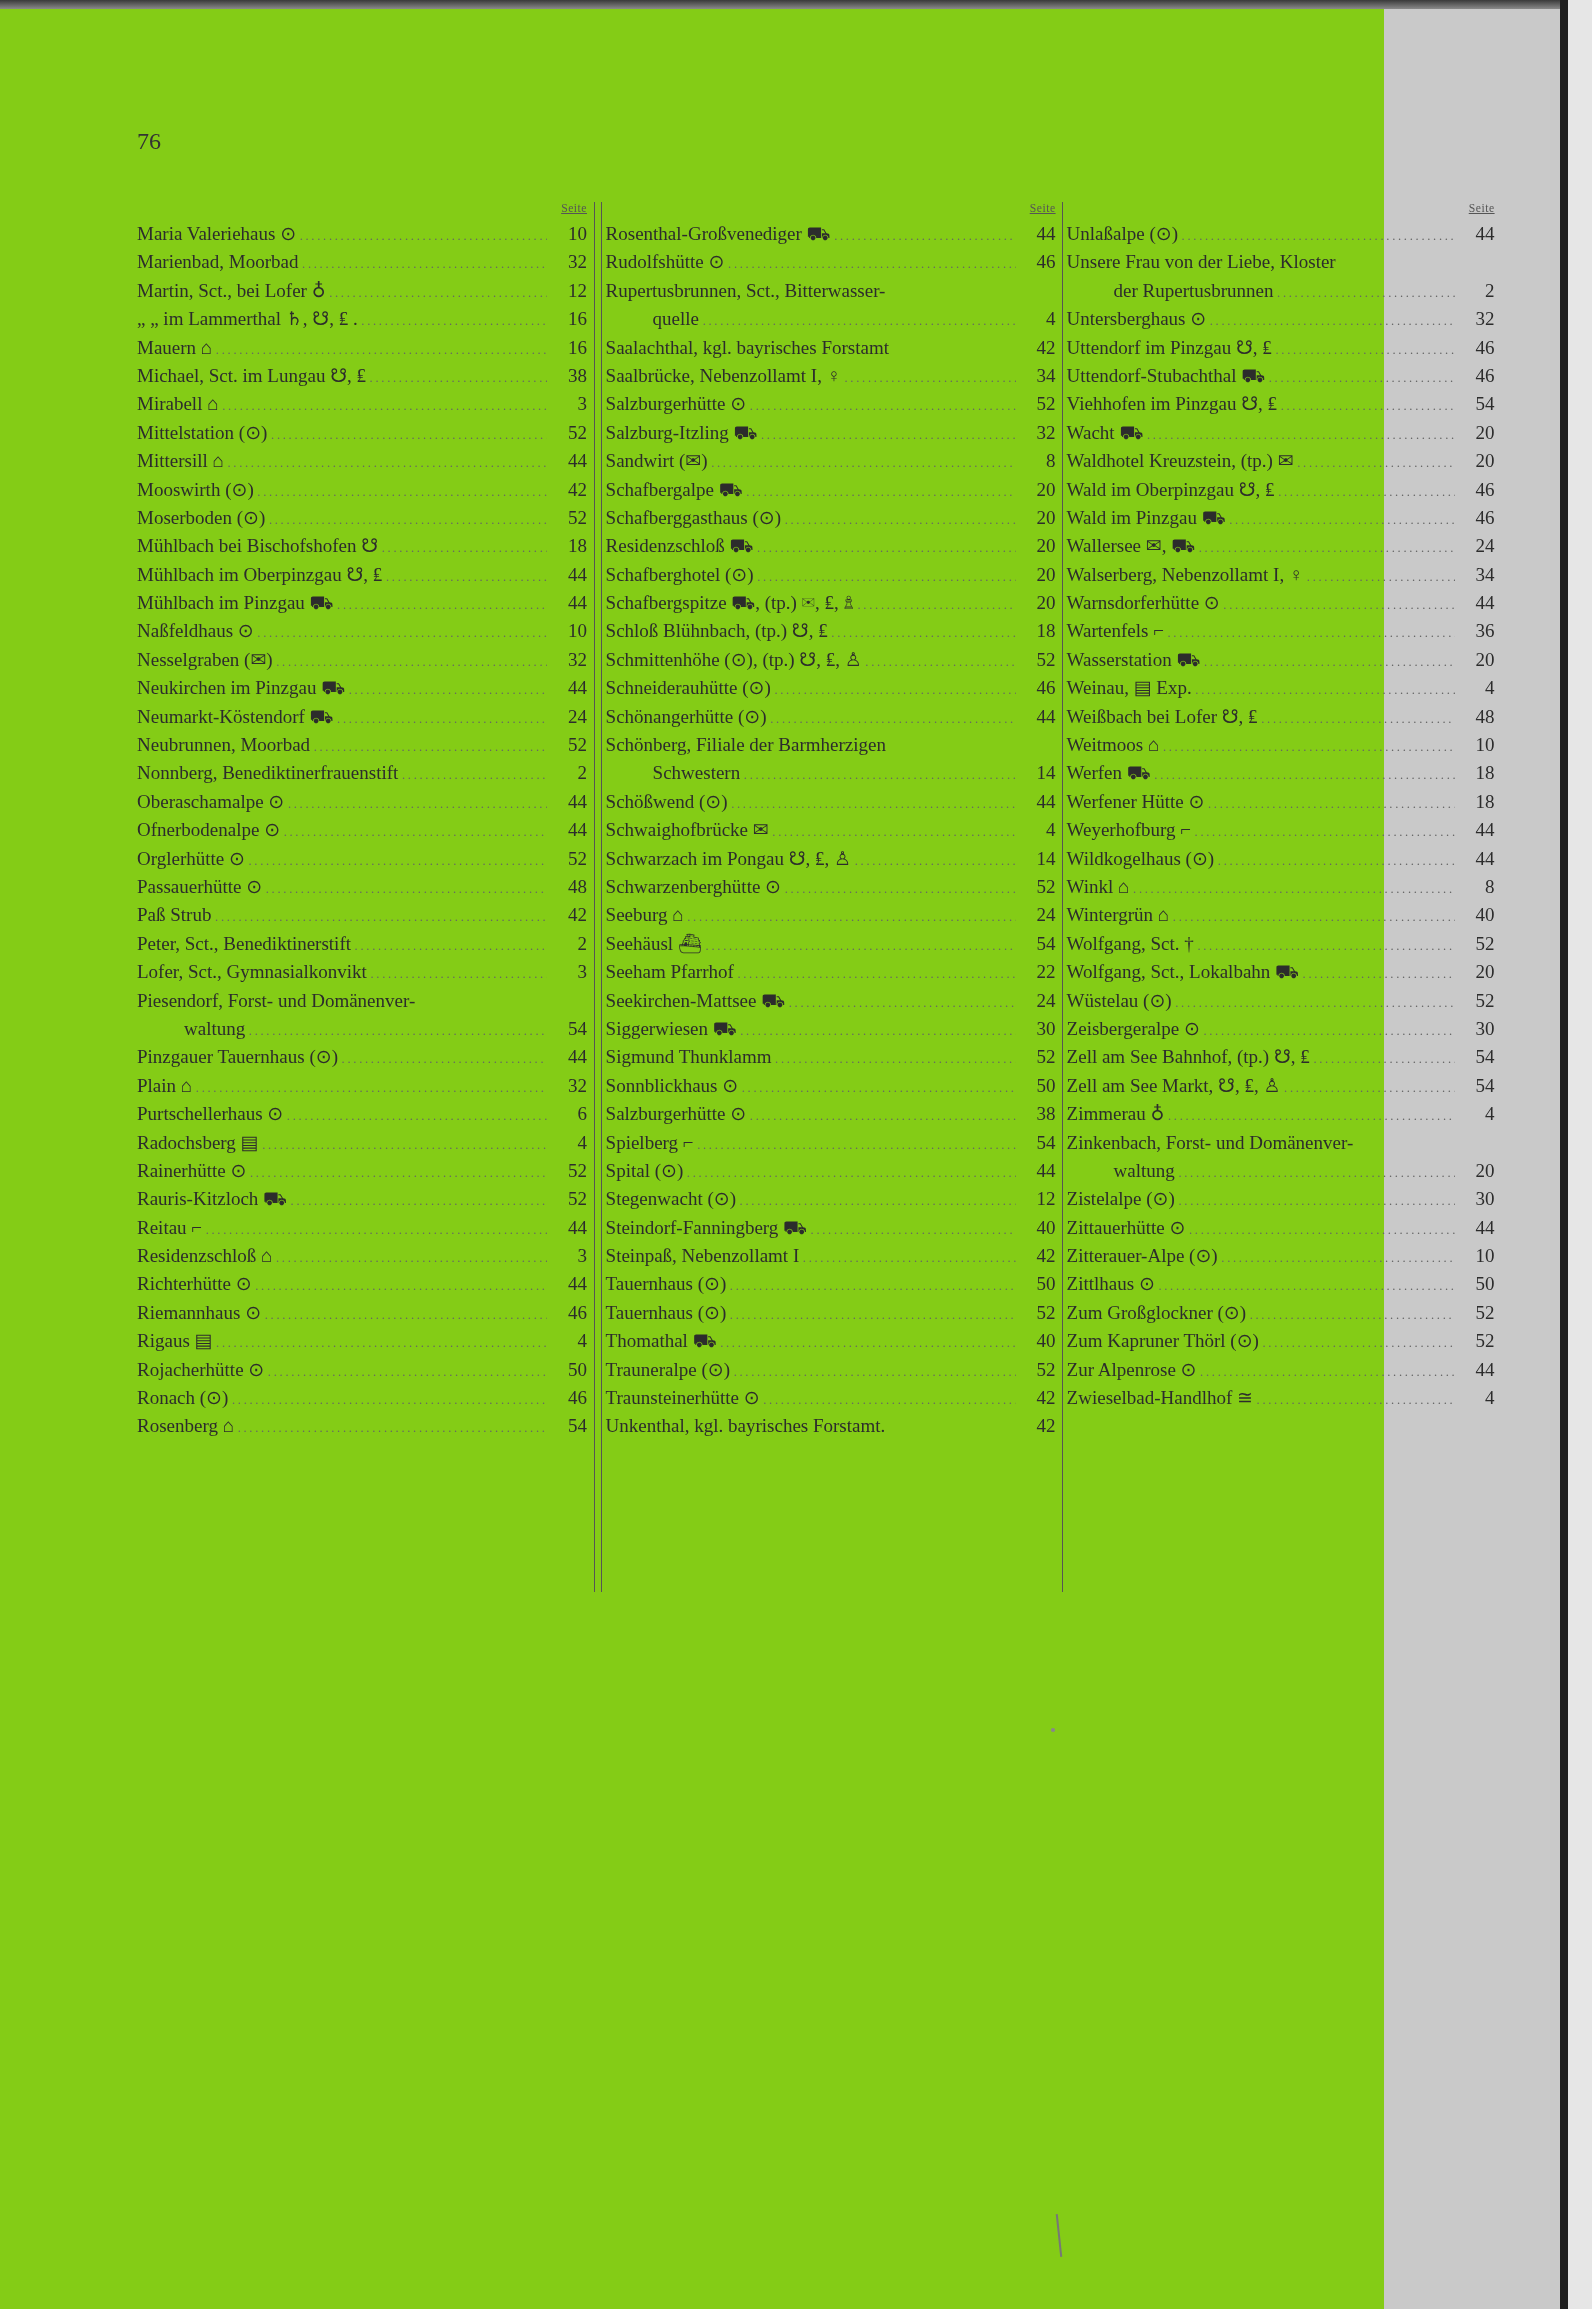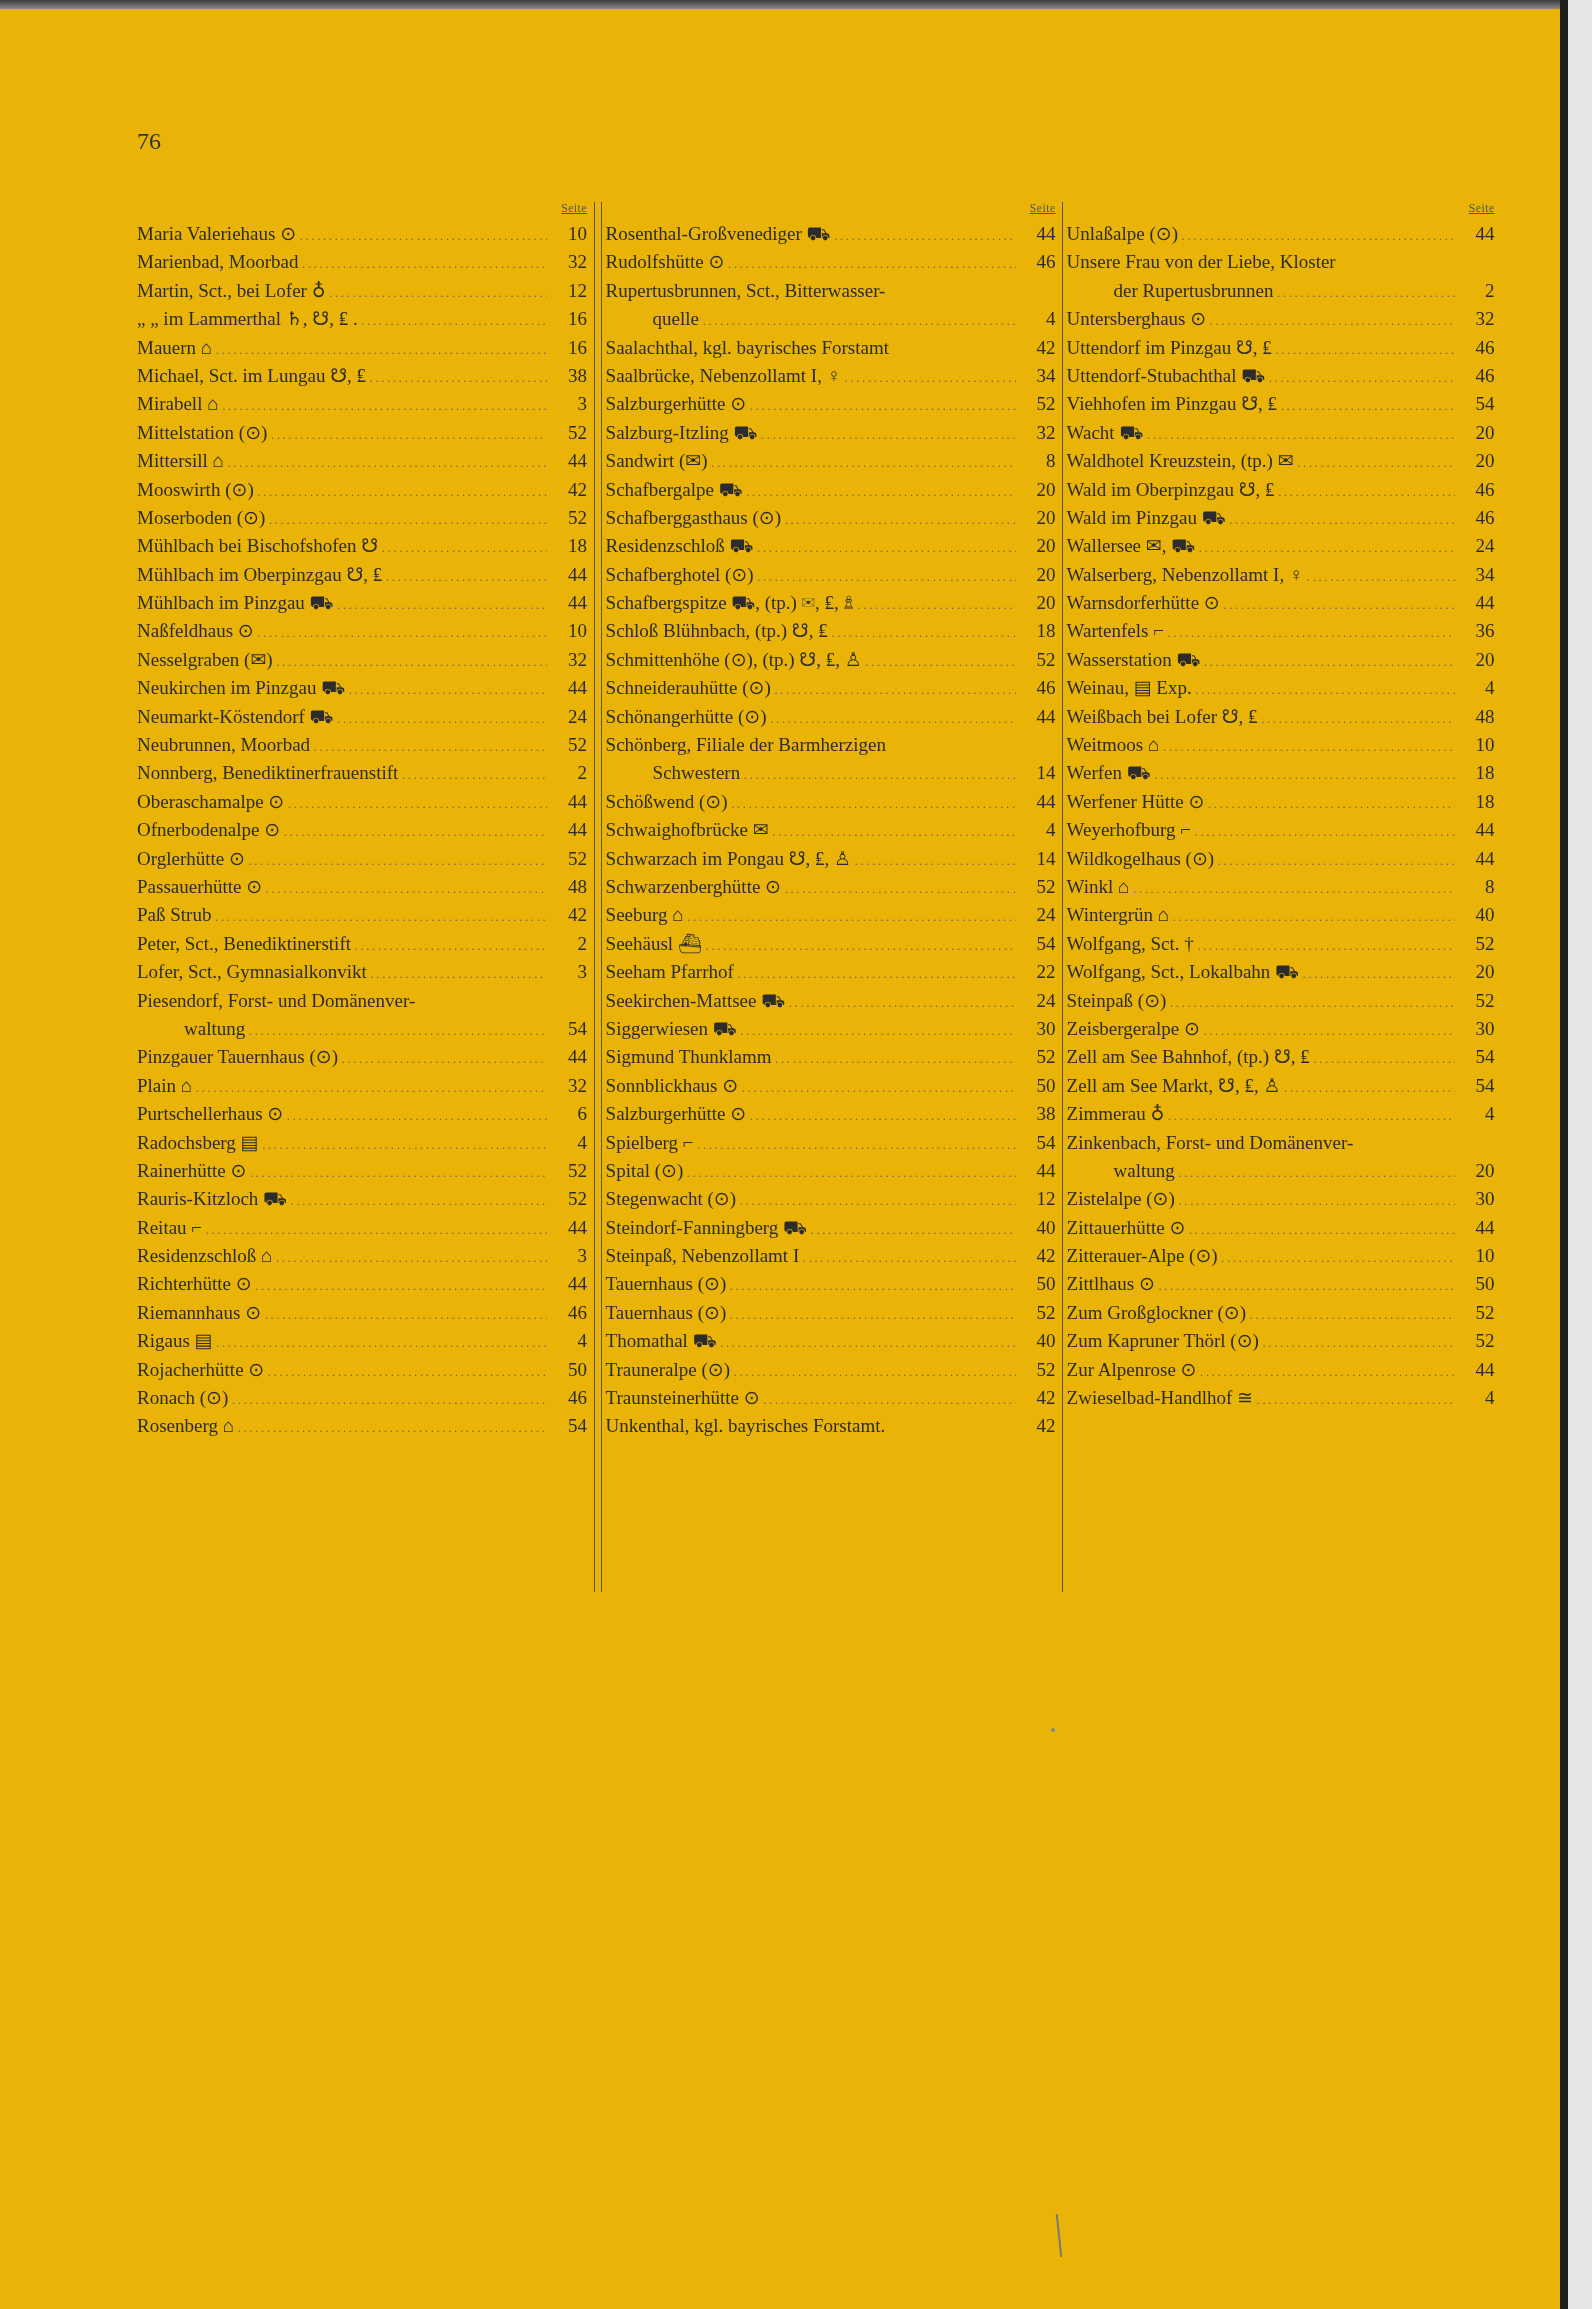--- a/index.html
+++ b/index.html
@@ -17,22 +17,22 @@
   }
   .scan-right {
     position: absolute; left: 1560px; top: 0; width: 8px; height: 2310px;
     background: #1e1e1e;
   }
   .scan-right-outer {
     position: absolute; left: 1568px; top: 0; width: 24px; height: 2310px;
     background: #e6e6e6;
   }
   .page {
-    position: absolute; left: 0; top: 9px; width: 1560px; height: 2301px;
-    background: #eab308;
+    position: absolute; left: 0; top: 9px; width: 1384px; height: 2301px;
+    background: #84cc16;
   }
   .page-number {
     position: absolute; left: 137px; top: 119px;
     font-family: "Liberation Serif", serif;
     font-size: 24px; color: #333;
   }
   .column {
     position: absolute; top: 193px;
     font-family: "Liberation Serif", serif;
   }
@@ -654,21 +654,21 @@
           <span class="name">Wolfgang, Sct. †</span>
           <span class="dots"></span>
           <span class="pg">52</span>
         </div>
         <div class="entry">
           <span class="name">Wolfgang, Sct., Lokalbahn ⛟</span>
           <span class="dots"></span>
           <span class="pg">20</span>
         </div>
         <div class="entry">
-          <span class="name">Steinpaß (⊙)</span>
+          <span class="name">Wüstelau (⊙)</span>
           <span class="dots"></span>
           <span class="pg">52</span>
         </div>
         <div class="entry">
           <span class="name">Zeisbergeralpe ⊙</span>
           <span class="dots"></span>
           <span class="pg">30</span>
         </div>
         <div class="entry">
           <span class="name">Zell am See Bahnhof, (tp.) ☋, ₤</span>

